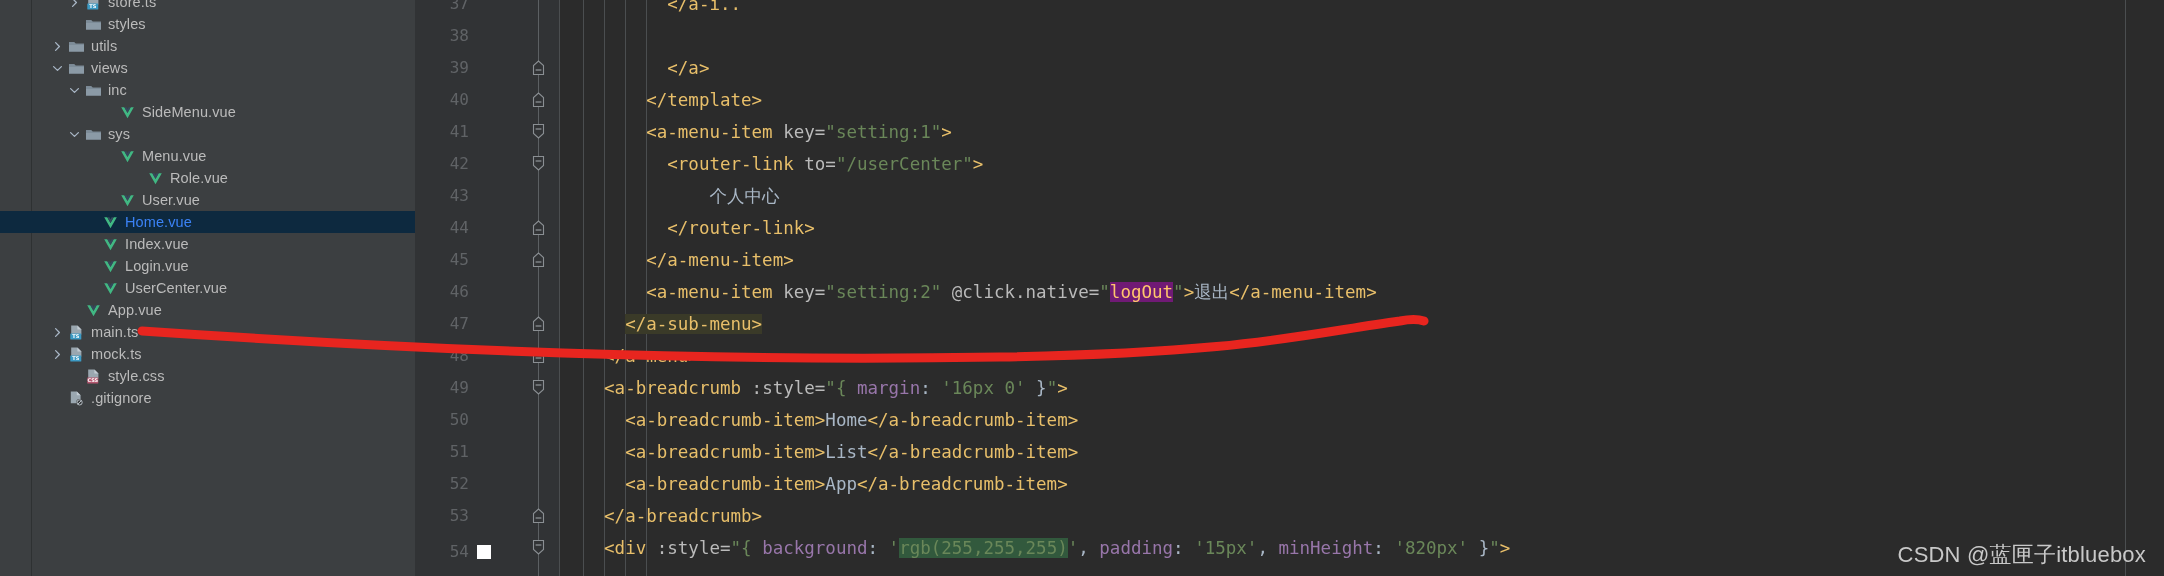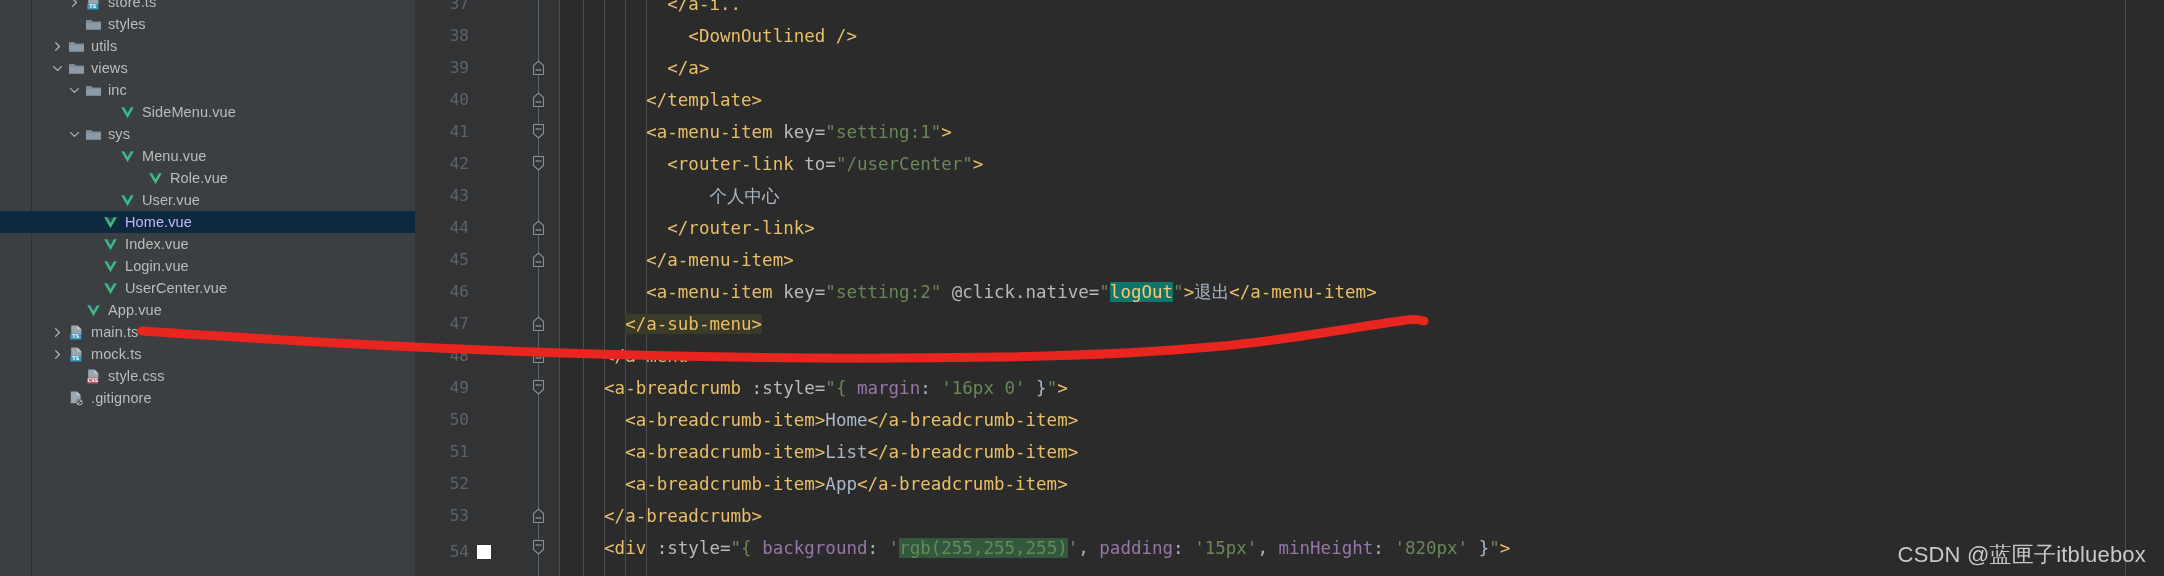--- a/index.html
+++ b/index.html
@@ -31,21 +31,21 @@
   .tree-row .arrow {
     width:13px; height:22px; flex:0 0 13px;
     display:flex; align-items:center; justify-content:center;
     color:#a9b7c6;
   }
   .tree-row .arrow svg { display:block; }
   .tree-label {
     font-size:14.5px; color:#bbbbbb; letter-spacing:0.1px;
     line-height:22px; padding-left:6px;
   }
-  .tree-row.selected .tree-label { color:#c4b5fd; }
+  .tree-row.selected .tree-label { color:#3b82f6; }
   .ico { width:17px; height:17px; flex:0 0 17px; position:relative; display:block; }
 
   
   .editor {
     flex:1 1 auto; position:relative; background:#2b2b2b;
     height:576px; overflow:hidden;
   }
   .gutter {
     position:absolute; left:0; top:0; width:145px; height:576px;
     background:#313335;
@@ -82,21 +82,21 @@
   
   .t-tag    { color:#e8bf6a; }
   .t-attrn  { color:#bababa; }
   .t-str    { color:#6a8759; }
   .t-text   { color:#a9b7c6; }
   .t-num    { color:#6a8759; }
   .t-key    { color:#9876aa; }
   .t-punct  { color:#a9b7c6; }
   .t-brace  { color:#a9b7c6; }
   .t-fn     { color:#ffc66d; }
-  .hl-ident { background:#0f766e;margin-top:32px; }
+  .hl-ident { background:#701a75;margin-top:32px; }
   .hl-match { background:#3a3a28; }
   .hl-rgb   { background:#32593d; }
 
   
   .right-sep { position:absolute; top:0; width:1px; height:576px; background:#4b4e50; }
 
   
   .annot { position:absolute; left:0; top:0; width:2164px; height:576px; pointer-events:none; }
 
   
@@ -436,21 +436,20 @@
     <div class="gutter-edge"></div>
     <div class="code-area" id="code-area">
         <div class="indent-guide" style="left: 23px; top: 0px; height: 576px; opacity: 1;"></div>
         <div class="indent-guide" style="left: 44.04px; top: 0px; height: 576px; opacity: 1;"></div>
         <div class="indent-guide" style="left: 65.08px; top: 0px; height: 576px; opacity: 1;"></div>
         <div class="indent-guide" style="left: 86.12px; top: 0px; height: 576px; opacity: 1;"></div>
         <div class="indent-guide" style="left: 107.16px; top: 0px; height: 576px; opacity: 0;"></div>
         <div class="indent-guide" style="left: 128.2px; top: 0px; height: 576px; opacity: 0;"></div>
         <div class="indent-guide" style="left: 149.24px; top: 0px; height: 576px; opacity: 0;"></div>
         <div class="code-line" style="top: -12px; left: 23px;"><span class="t-text">        </span><span class="t-tag">&lt;/a-i..</span></div>
-        <div class="code-line" style="top: 20px; left: 23px;"><span class="t-text">          </span><span class="t-tag">&lt;DownOutlined /&gt;</span></div>
         <div class="code-line" style="top: 52px; left: 23px;"><span class="t-text">        </span><span class="t-tag">&lt;/a&gt;</span></div>
         <div class="code-line" style="top: 84px; left: 23px;"><span class="t-text">      </span><span class="t-tag">&lt;/template&gt;</span></div>
         <div class="code-line" style="top: 116px; left: 23px;"><span class="t-text">      </span><span class="t-tag">&lt;a-menu-item </span><span class="t-attrn">key=</span><span class="t-str">"setting:1"</span><span class="t-tag">&gt;</span></div>
         <div class="code-line" style="top: 148px; left: 23px;"><span class="t-text">        </span><span class="t-tag">&lt;router-link </span><span class="t-attrn">to=</span><span class="t-str">"/userCenter"</span><span class="t-tag">&gt;</span></div>
         <div class="code-line" style="top: 180px; left: 23px;"><span class="t-text">            </span><span class="t-text">个人中心</span></div>
         <div class="code-line" style="top: 212px; left: 23px;"><span class="t-text">        </span><span class="t-tag">&lt;/router-link&gt;</span></div>
         <div class="code-line" style="top: 244px; left: 23px;"><span class="t-text">      </span><span class="t-tag">&lt;/a-menu-item&gt;</span></div>
         <div class="code-line" style="top: 276px; left: 23px;"><span class="t-text">      </span><span class="t-tag">&lt;a-menu-item </span><span class="t-attrn">key=</span><span class="t-str">"setting:2"</span><span class="t-text"> </span><span class="t-attrn">@click.native=</span><span class="t-str">"</span><span class="t-fn hl-ident">logOut</span><span class="t-str">"</span><span class="t-tag">&gt;</span><span class="t-text">退出</span><span class="t-tag">&lt;/a-menu-item&gt;</span></div>
         <div class="code-line" style="top: 308px; left: 23px;"><span class="t-text">    </span><span class="t-tag hl-match">&lt;/a-sub-menu&gt;</span></div>
         <div class="code-line" style="top: 340px; left: 23px;"><span class="t-text">  </span><span class="t-tag">&lt;/a-menu&gt;</span></div>

